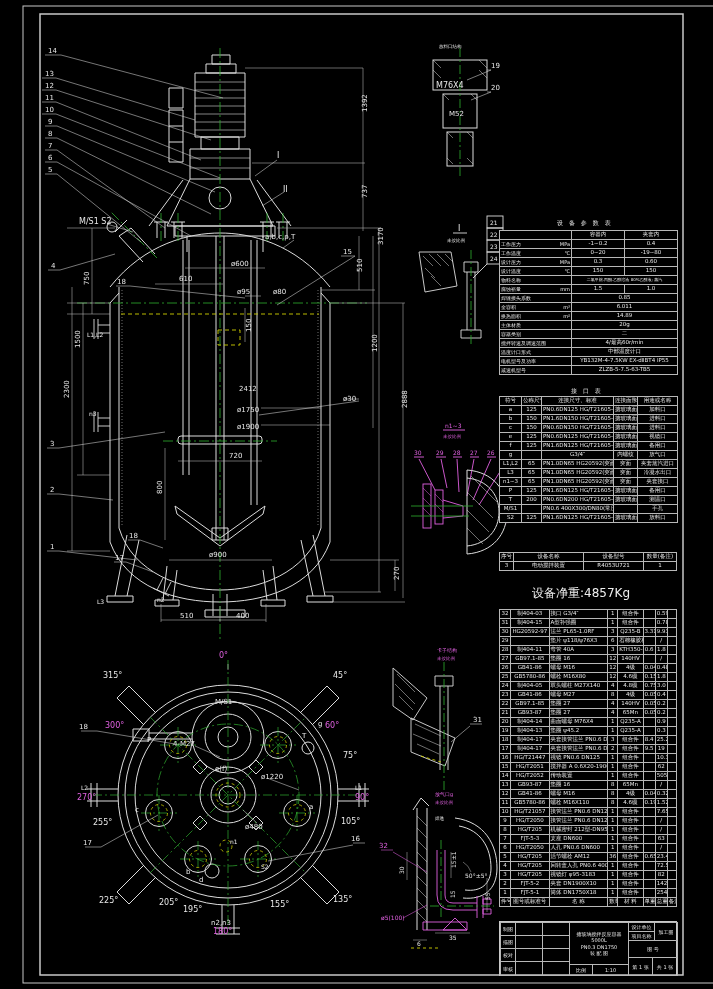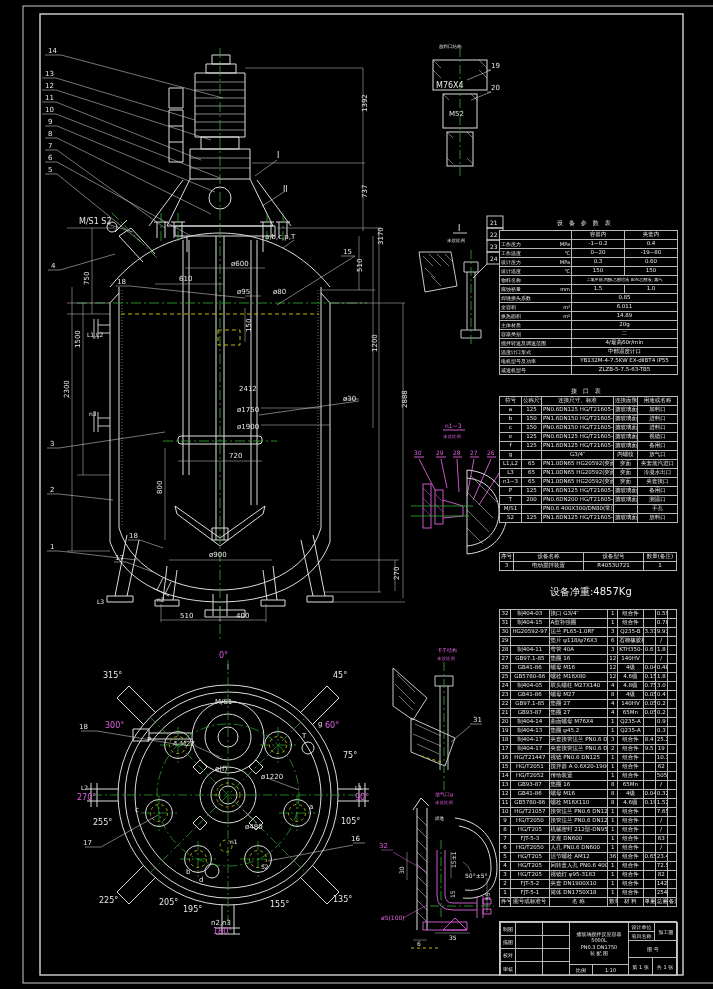--- a/index.html
+++ b/index.html
@@ -23,21 +23,21 @@
   table.tbl td,table.tbl th{border:1px solid #b8b8b8;color:#e8e8e8;font-weight:normal;
     padding:0 1px;overflow:hidden;white-space:nowrap;font-size:5.5px;line-height:1;height:8px;text-align:center;}
   .param{left:484px;top:230px;width:178px;}
   .param td.lbl{text-align:left;font-size:5px;}
   .param td.lbl .u{float:right;}
   .param td.ovf{overflow:visible;}
   .ttl{position:absolute;font-size:6px;color:#e8e8e8;letter-spacing:2px;}
   .noz{left:484px;top:396px;width:178px;}
   .noz td{font-size:5px;}
   .dev{left:484px;top:552px;width:178px;}
-  .weight{left:535px;top:585px;font-size:10px;color:#efefef;}
+  .weight{left:517px;top:585px;font-size:12px;color:#efefef;}
   .bom{left:484px;top:609px;width:178px;}
   .bom td{font-size:5px;height:8px;}
   .bom td.nm{text-align:left;}
   .tblock{left:484px;top:921px;width:178px;height:55px;border:1.5px solid #c8c8c8;}
   .tblock .cell{position:absolute;border:1px solid #b8b8b8;font-size:5px;color:#e8e8e8;
     display:flex;align-items:center;justify-content:center;box-sizing:border-box;text-align:center;overflow:hidden;}
   .tblock .title{flex-direction:column;line-height:1.25;}
 </style>
 </head>
 <body>

